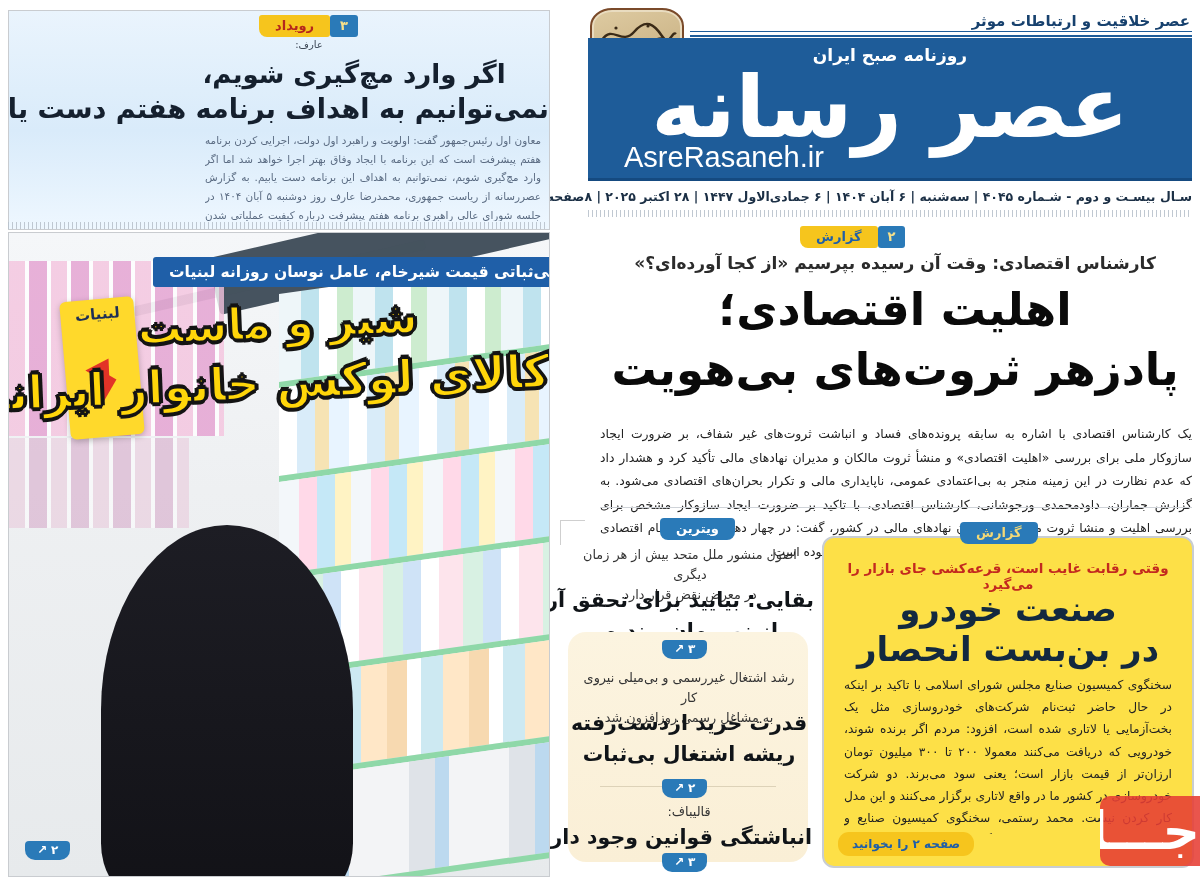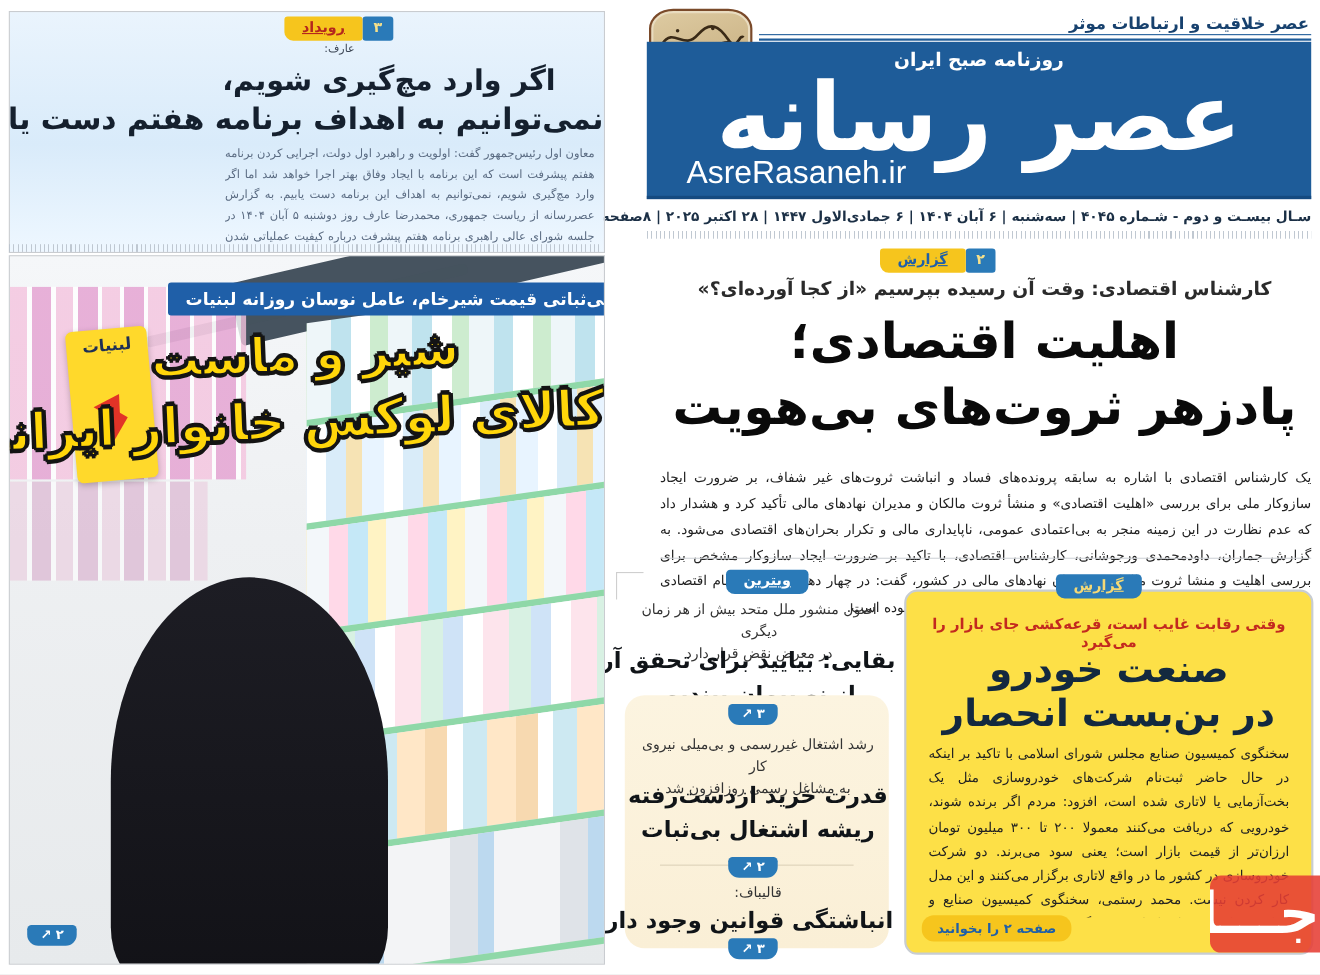--- a/index.html
+++ b/index.html
@@ -7,21 +7,21 @@
         font-family:"DejaVu Sans",sans-serif;direction:rtl;}
   .abs{position:absolute;}
   .nowrap{white-space:nowrap;}
   
   .card{position:absolute;border:1px solid #c9ccd0;background:#fff;overflow:hidden;}
   .hatch{position:absolute;height:7px;background:repeating-linear-gradient(90deg,#b9c2cc 0 1px,transparent 1px 4px);opacity:.9;}
   .hrline{position:absolute;height:1px;background:#cfd3d8;}
   .cropmark{position:absolute;width:24px;height:24px;border-right:1px solid #cfcfcf;border-top:1px solid #cfcfcf;}
   
   .tab{position:absolute;display:flex;align-items:stretch;direction:rtl;font-weight:bold;font-size:13px;line-height:1;}
-  .tab .lbl{background:#f6c51d;color:#1f5fa8;padding:4px 16px 5px;border-radius:3px 3px 3px 8px;text-decoration:underline;}
+  .tab .lbl{background:#f6c51d;color:#1f5fa8;padding:4px 16px 5px;border-radius:3px 3px 3px 8px;}
   .tab .lbl.red{color:#b5271d;}
   .tab .num{background:#2a7ab8;color:#f6e08a;padding:4px 10px 5px;border-radius:3px;margin-right:3px;}
   .tab.bluetab .lbl{background:#2a7ab8;color:#fff;border-radius:4px 4px 8px 8px;}
   .tab.bluetab .lbl.gold{color:#f4d976;}
   
   .ptag{position:absolute;display:flex;gap:4px;align-items:center;background:#2a7ab8;color:#fff;
         font-size:12px;font-weight:bold;padding:3px 12px 4px;border-radius:4px 4px 10px 10px;line-height:1;}
   
   .tagline{position:absolute;font-size:15px;font-weight:bold;color:#17416e;}
   .emblem{position:absolute;background:linear-gradient(160deg,#decba2,#c9b183);border:2px solid #7a4a2a;

